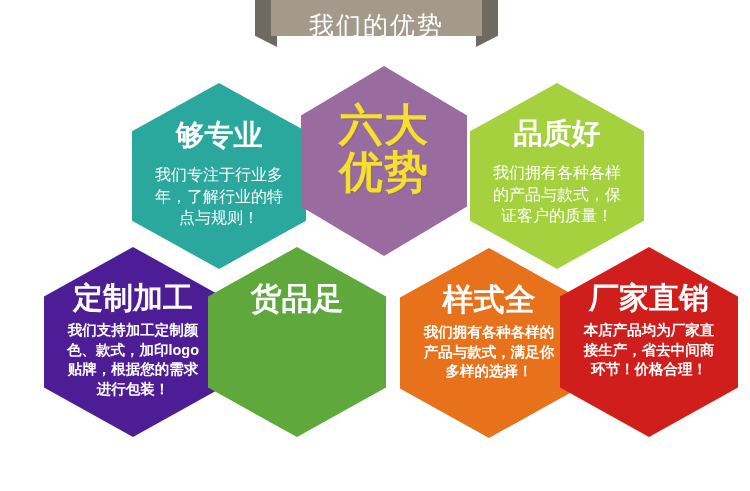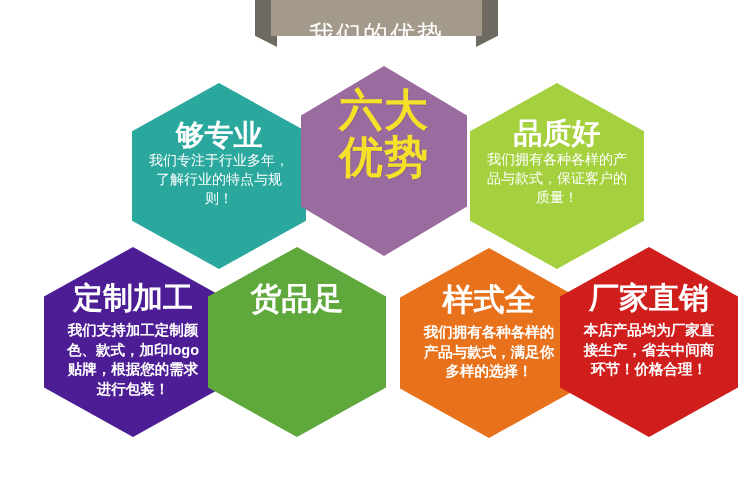--- a/index.html
+++ b/index.html
@@ -39,21 +39,21 @@
     position: absolute;
     left: 16px;
     top: 0;
     width: 211px;
     height: 36px;
     background: #a39a8b;
   }
   .ribbon-text {
     position: absolute;
     left: 16px;
-    top: 16px;
+    top: 7px;
     width: 211px;
     height: 36px;
     line-height: 36px;
     text-align: center;
     color: #ffffff;
     font-size: 25px;
     letter-spacing: 2px;
     font-weight: 400;
     white-space: nowrap;
   }
@@ -81,31 +81,31 @@
     line-height: 1.35;
     font-weight: bold;
   }
 
   
   .hex.top {
     width: 174px;
     height: 186px;
   }
   .hex.top .hex-title { font-size: 29px; margin-top: 38px; }
-  .hex.top .hex-body  { font-size: 14px; margin-top: 1px; width: 140px; font-weight: normal; text-align: center; }
+  .hex.top .hex-body  { font-size: 16px; margin-top: 14px; width: 140px; font-weight: normal; text-align: center; }
 
   
   .hex.center {
     width: 166px;
     height: 190px;
   }
   .hex.center .hex-title {
     font-size: 44px;
     color: #f5e02a;
-    margin-top: 21px;
+    margin-top: 36px;
     line-height: 1.06;
     letter-spacing: 1px;
     text-shadow: 1px 1px 0 rgba(120,80,120,.35);
   }
 
   
   .hex.bot {
     width: 178px;
     height: 190px;
   }

